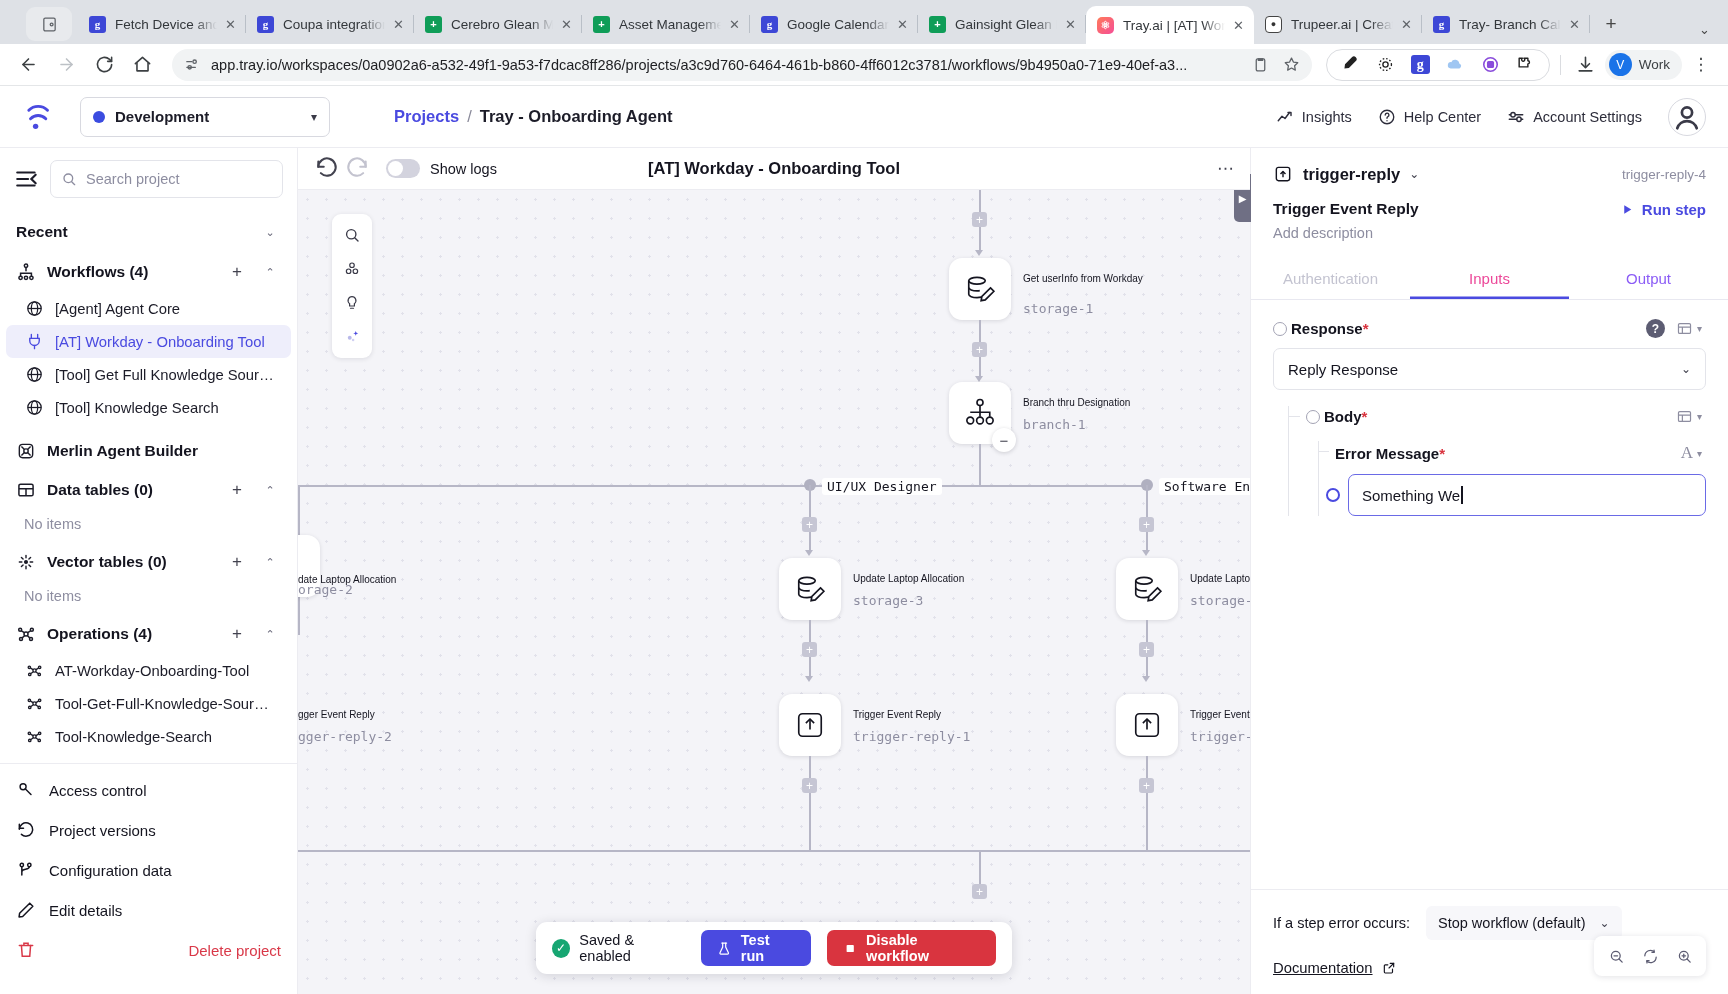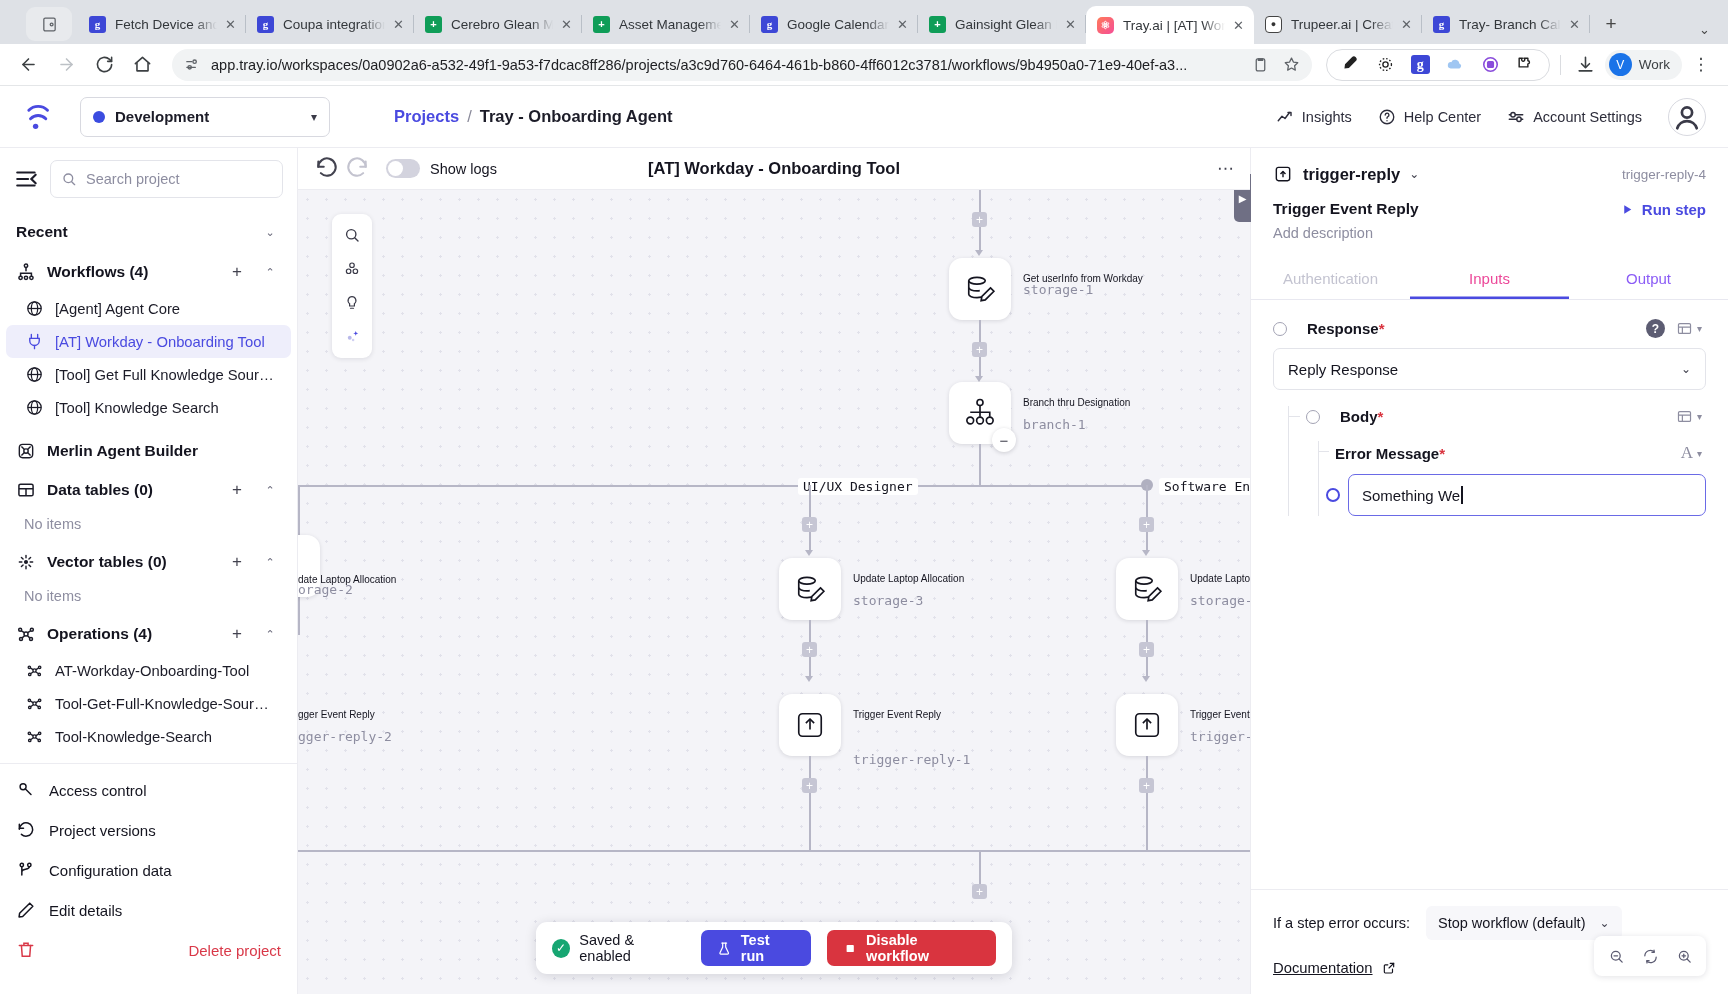--- a/index.html
+++ b/index.html
@@ -226,21 +226,21 @@
   .rp-title { font-size: 15.5px; font-weight: 600; color: #14141f; margin-top: 16px; }
   .rp-runstep { margin-left: auto; display: flex; align-items: center; gap: 8px;
                 color: #4a4ae0; font-size: 15px; font-weight: 600; }
   .rp-desc { font-size: 14.5px; color: #8d8da0; margin-top: 7px; }
   .rp-tabs { display: flex; margin-top: 16px; border-bottom: 1px solid #e8e8f0; }
   .rp-tab { flex: 1; text-align: center; padding: 13px 0 12px 0; font-size: 15px;
             color: #9a9aad; font-weight: 500; }
   .rp-tab.active { color: #ec4899; font-weight: 400; box-shadow: inset 0 -2.5px 0 #4a4ae0; }
   .rp-tab.muted { color: #c3c3d0; }
   .rp-body { flex: 1; padding: 18px 22px 0 22px; overflow: hidden; }
-  .field-label-row { display: flex; align-items: center; gap: 20px; margin-bottom: 9px; }
+  .field-label-row { display: flex; align-items: center; gap: 4px; margin-bottom: 9px; }
   .f-radio { width: 14px; height: 14px; border-radius: 50%; border: 1.6px solid #a3a3b4; flex: 0 0 14px; }
   .f-label { font-size: 15px; font-weight: 600; color: #14141f; }
   .req { color: #d9343f; }
   .f-actions { margin-left: auto; display: flex; align-items: center; gap: 7px; color: #8d8da0; }
   .help-badge { width: 19px; height: 19px; border-radius: 50%; background: #5c5c72; color: #fff;
                 font-size: 12px; font-weight: 700; display: flex; align-items: center; justify-content: center; }
   .type-btn { display: flex; align-items: center; gap: 4px; color: #8d8da0; padding: 2px 4px; border-radius: 4px; }
   .type-btn svg { width: 17px; height: 17px; }
   .type-btn .cv { font-size: 10px; }
   .select-box { height: 42px; border: 1px solid #e3e4ea; border-radius: 7px; display: flex;
@@ -753,21 +753,21 @@
 
     <div class="node" style="left:651px;top:68px">
       <svg viewBox="0 0 48 48" fill="none" stroke="#14141f" stroke-width="2.2">
         <ellipse cx="20" cy="13" rx="11" ry="4.5"></ellipse>
           <path d="M9 13v18c0 2.5 4.9 4.5 11 4.5 2 0 3.9-.2 5.5-.6"></path>
           <path d="M9 22c0 2.5 4.9 4.5 11 4.5 1.3 0 2.6-.1 3.7-.3"></path>
         <path d="M38 22.5l4.5 4.5-11.5 11.5-5.5 1 1-5.5z"></path>
       </svg>
     </div>
     <span class="node-lbl" style="left:725px;top:83px">Get userInfo from Workday</span>
-    <span class="node-sub" style="left:725px;top:92px">storage-1</span>
+    <span class="node-sub" style="left:725px;top:111px">storage-1</span>
 
     <div class="edge edge-v" style="left:681px;top:130px;height:22px"></div>
     <div class="plus-sq" style="left:674px;top:152px">+</div>
     <div class="edge edge-v" style="left:681px;top:167px;height:20px"></div>
     <div class="arrow-dn" style="left:677px;top:186px"></div>
 
     <div class="node" style="left:651px;top:192px">
       <svg viewBox="0 0 48 48" fill="none" stroke="#14141f" stroke-width="2.2">
         <circle cx="24" cy="10" r="4"></circle>
           <path d="M24 14v9M11 23h26v6M24 23v6"></path>
@@ -784,21 +784,21 @@
     <div class="edge edge-h" style="left:0px;top:295px;width:850px"></div>
 
     <div class="edge edge-v" style="left:0px;top:295px;height:150px"></div>
     <div class="node" style="left:-40px;top:345px"></div>
     <span class="node-lbl" style="left:0px;top:384px">date Laptop Allocation</span>
     <span class="node-sub" style="left:0px;top:392px">orage-2</span>
     <span class="node-lbl" style="left:0px;top:519px">gger Event Reply</span>
     <span class="node-sub" style="left:0px;top:539px">gger-reply-2</span>
 
     <div class="branch-dot" style="left:506px;top:289px"></div>
-    <span class="branch-lbl" style="left:500px;top:288px">UI/UX Designer</span>
+    <span class="branch-lbl" style="left:524px;top:288px">UI/UX Designer</span>
     <div class="edge edge-v" style="left:511px;top:295px;height:32px"></div>
     <div class="plus-sq" style="left:504px;top:327px">+</div>
     <div class="edge edge-v" style="left:511px;top:342px;height:19px"></div>
     <div class="arrow-dn" style="left:507px;top:360px"></div>
     <div class="node" style="left:481px;top:368px">
       <svg viewBox="0 0 48 48" fill="none" stroke="#14141f" stroke-width="2.2">
         <ellipse cx="20" cy="13" rx="11" ry="4.5"></ellipse>
           <path d="M9 13v18c0 2.5 4.9 4.5 11 4.5 2 0 3.9-.2 5.5-.6"></path>
           <path d="M9 22c0 2.5 4.9 4.5 11 4.5 1.3 0 2.6-.1 3.7-.3"></path>
         <path d="M38 22.5l4.5 4.5-11.5 11.5-5.5 1 1-5.5z"></path>
@@ -811,21 +811,21 @@
     <div class="edge edge-v" style="left:511px;top:467px;height:20px"></div>
     <div class="arrow-dn" style="left:507px;top:486px"></div>
     <div class="node" style="left:481px;top:504px">
       <svg viewBox="0 0 48 48" fill="none" stroke="#14141f" stroke-width="2.2" stroke-linejoin="round">
         <rect x="9" y="9" width="30" height="30" rx="5"></rect>
           <path d="M24 30V16"></path>
           <path d="M18.5 21.5L24 16l5.5 5.5"></path>
       </svg>
     </div>
     <span class="node-lbl" style="left:555px;top:519px">Trigger Event Reply</span>
-    <span class="node-sub" style="left:555px;top:562px">trigger-reply-1</span>
+    <span class="node-sub" style="left:555px;top:539px">trigger-reply-1</span>
     <div class="edge edge-v" style="left:511px;top:566px;height:22px"></div>
     <div class="plus-sq" style="left:504px;top:588px">+</div>
     <div class="edge edge-v" style="left:511px;top:603px;height:58px"></div>
 
     <div class="branch-dot" style="left:843px;top:289px"></div>
     <span class="branch-lbl" style="left:861px;top:288px">Software Engineer</span>
     <div class="edge edge-v" style="left:848px;top:295px;height:32px"></div>
     <div class="plus-sq" style="left:841px;top:327px">+</div>
     <div class="edge edge-v" style="left:848px;top:342px;height:19px"></div>
     <div class="arrow-dn" style="left:844px;top:360px"></div>

